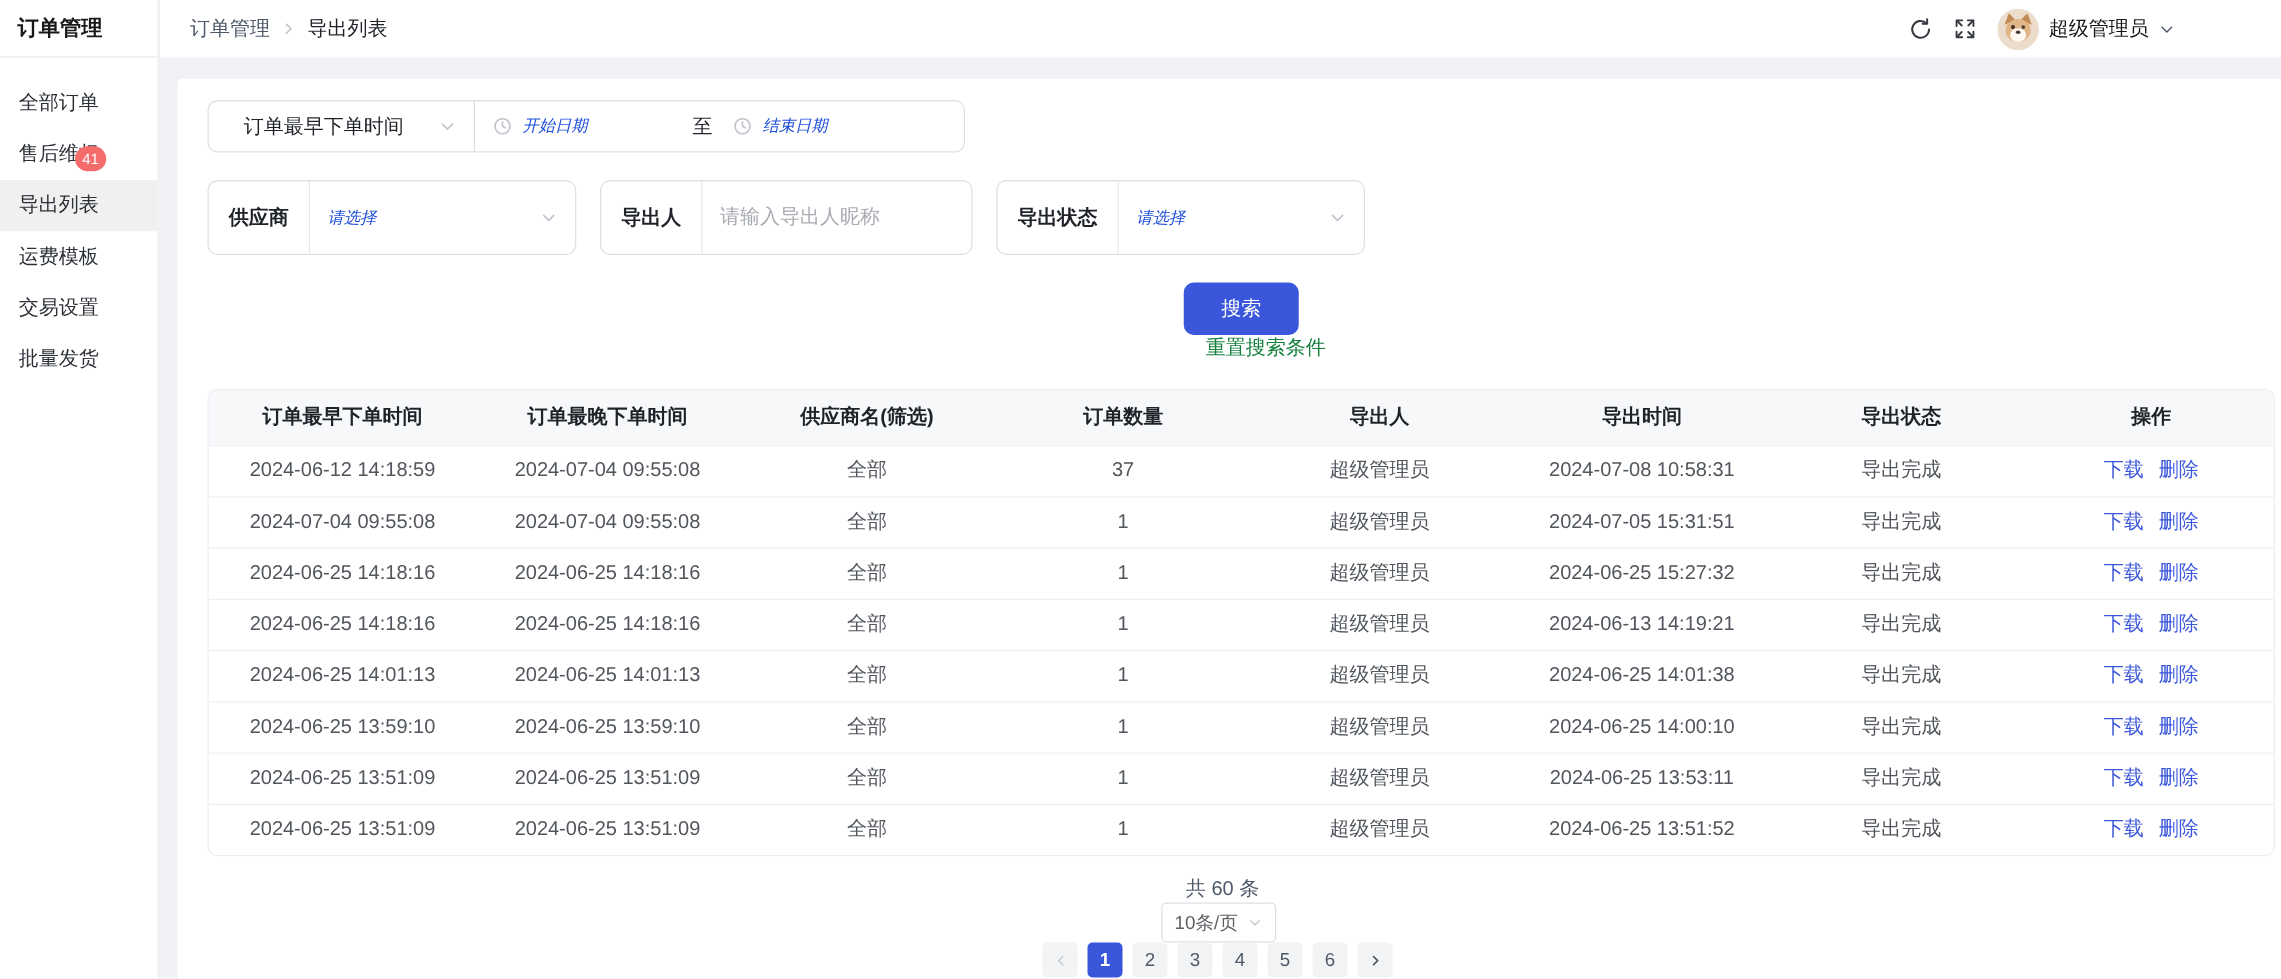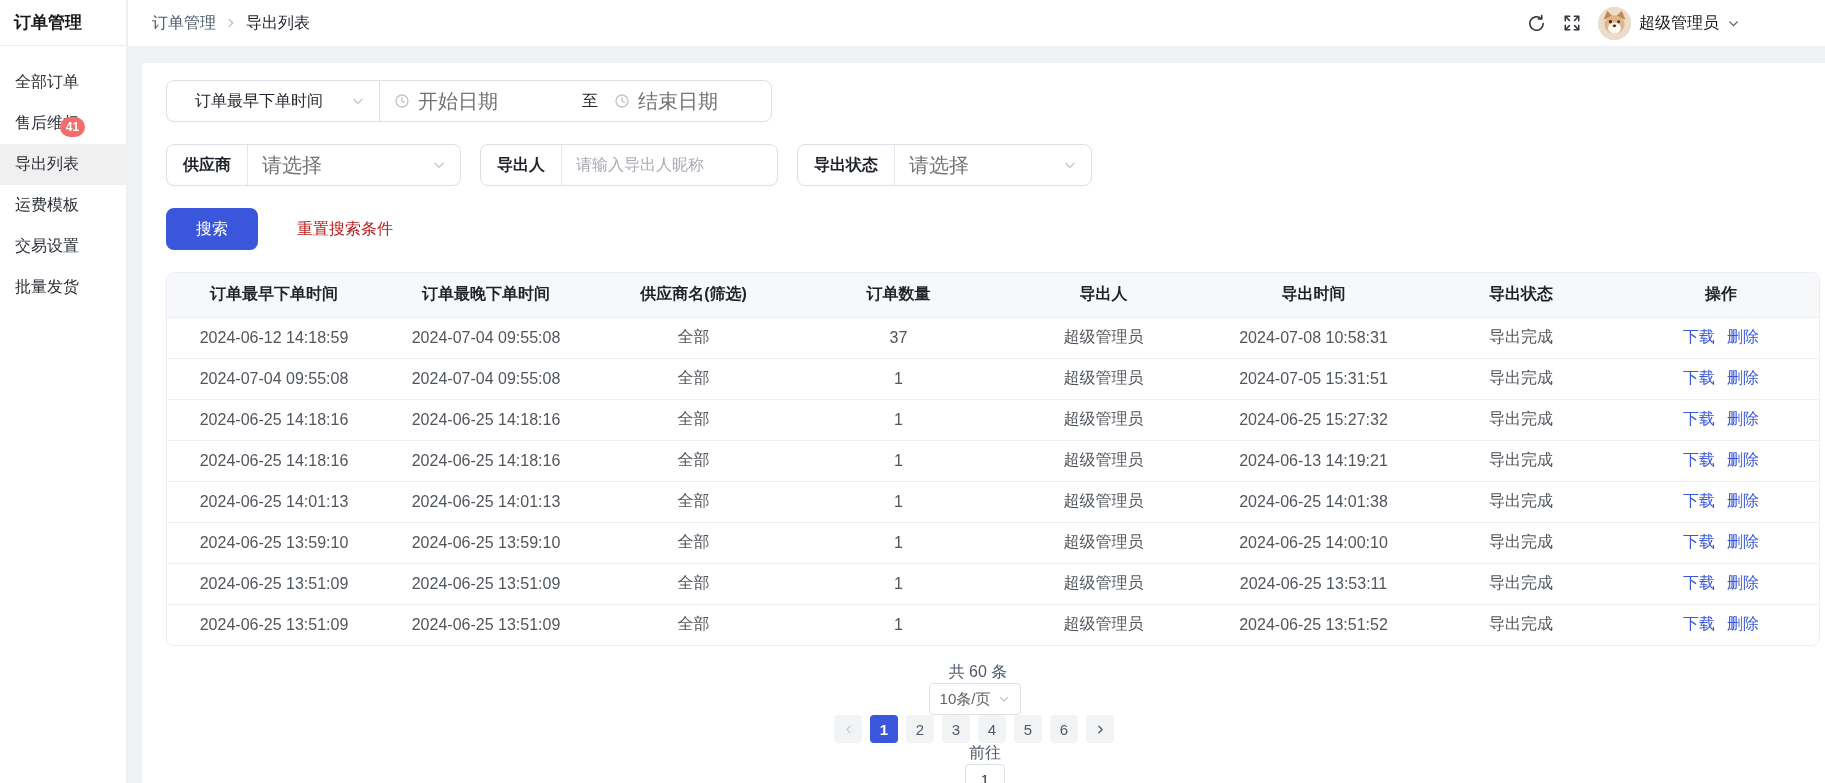--- a/index.html
+++ b/index.html
@@ -14,21 +14,21 @@
     background:#fff; border-right:1px solid #ededf0; z-index:3; }
   .sidebar-title { height:46px; display:flex; align-items:center;
     padding-left:14px; font-weight:bold; font-size:17px; color:#17181a;
     border-bottom:1px solid #ededf0; }
   .menu { padding-top:16px; position:relative; }
   .menu-item { height:41px; display:flex; align-items:center;
     padding-left:15px; font-size:16px; color:#2b2f36; cursor:pointer; }
   .menu-item.active { background:#f0f0f0; }
   .badge { position:absolute; left:60px; top:14px; min-width:25px; height:20px;
     background:#f56c6c; color:#fff; font-size:12px; border-radius:10px;
-    display:flex; align-items:center; justify-content:center; padding:0 5px;font-weight:bold; }
+    display:flex; align-items:center; justify-content:center; padding:0 5px; }
   .menu-item-wrap { position:relative; }
   
   .header { position:absolute; left:128px; top:0; right:0; height:46px;
     background:#fff; display:flex; align-items:center; padding:0 85px 0 24px; z-index:2; }
   .breadcrumb { display:flex; align-items:center; gap:8px; font-size:16px; }
   .bc-first { color:#4e5969; }
   .bc-last { color:#1f2329; }
   .bc-sep { display:flex; align-items:center; color:#c0c4cc; }
   .header-right { margin-left:auto; display:flex; align-items:center; gap:17px; }
   .h-icon { display:flex; align-items:center; cursor:pointer; color:#35393f; }
@@ -43,42 +43,42 @@
   .f-row1 { display:flex; height:42px; margin-bottom:22px; }
   .f-group1 { display:flex; height:42px; border:1px solid #dcdfe6; border-radius:8px;
     background:#fff; }
   .tt-select { width:212px; display:flex; align-items:center; padding:0 14px 0 28px;
     cursor:pointer; }
   .tt-select .val { font-size:16px; color:#1f2329; font-weight:500; }
   .tt-select .chev { margin-left:auto; display:flex; }
   .date-box { width:392px; border-left:1px solid #dcdfe6; display:flex;
     align-items:center; padding:0 14px; cursor:pointer; }
   .clock { display:flex; margin-right:8px; }
-  .ph { color:#737373; font-size:20px; }
+  .ph { color:#1d4ed8; font-size:13px;font-style:italic; }
   .date-sep { color:#1f2329; font-weight:500; margin:0 16px 0 84px; }
   
   .f-row2 { display:flex; gap:19px; margin-bottom:22px; }
-  .f-group { display:flex; height:42px; border:1px solid #dcdfe6; border-radius:8px;
+  .f-group { display:flex; height:60px; border:1px solid #dcdfe6; border-radius:8px;
     background:#fff; align-items:stretch; }
   .g-label { display:flex; align-items:center; padding:0 16px; font-weight:600;
     font-size:16px; color:#1f2329; border-right:1px solid #e5e6eb; }
   .g-content { display:flex; align-items:center; padding:0 14px; cursor:pointer; }
   .g-content .chev { margin-left:auto; display:flex; }
   .g-content.w-a { width:212px; }
   .g-content.w-b { width:215px; }
   .g-content.w-c { width:196px; }
   .g-input { border:none; outline:none; width:100%; font-size:16px;
     font-family:inherit; color:#1f2329; background:transparent; }
   .g-input::placeholder { color:#a8abb2; }
   
-  .a-row { display:flex; align-items:center; margin-bottom:22px; }
+  .a-row { display:flex; align-items:center; margin-bottom:22px;flex-direction:column; }
   .btn-search { width:92px; height:42px; border:none; border-radius:8px;
     background:#3a57db; color:#fff; font-size:16px; font-family:inherit;
     cursor:pointer; }
-  .link-reset { margin-left:39px; color:#b91c1c; font-size:16px; font-weight:500;
+  .link-reset { margin-left:39px; color:#15803d; font-size:16px; font-weight:500;
     text-decoration:none; cursor:pointer; }
   
   .tbl-wrap { border:1px solid #ebeef5; border-radius:8px; overflow:hidden; }
   table { width:100%; border-collapse:collapse; table-layout:fixed; }
   thead th { height:44px; background:#f7f8fa; font-size:16px; font-weight:600;
     color:#1f2329; text-align:center; }
   tbody td { height:41px; font-size:16px; color:#51565d; text-align:center;
     border-top:1px solid #eef0f4; white-space:nowrap; }
   .cell-actions a { color:#3a57db; font-weight:500; text-decoration:none;
     cursor:pointer; }

